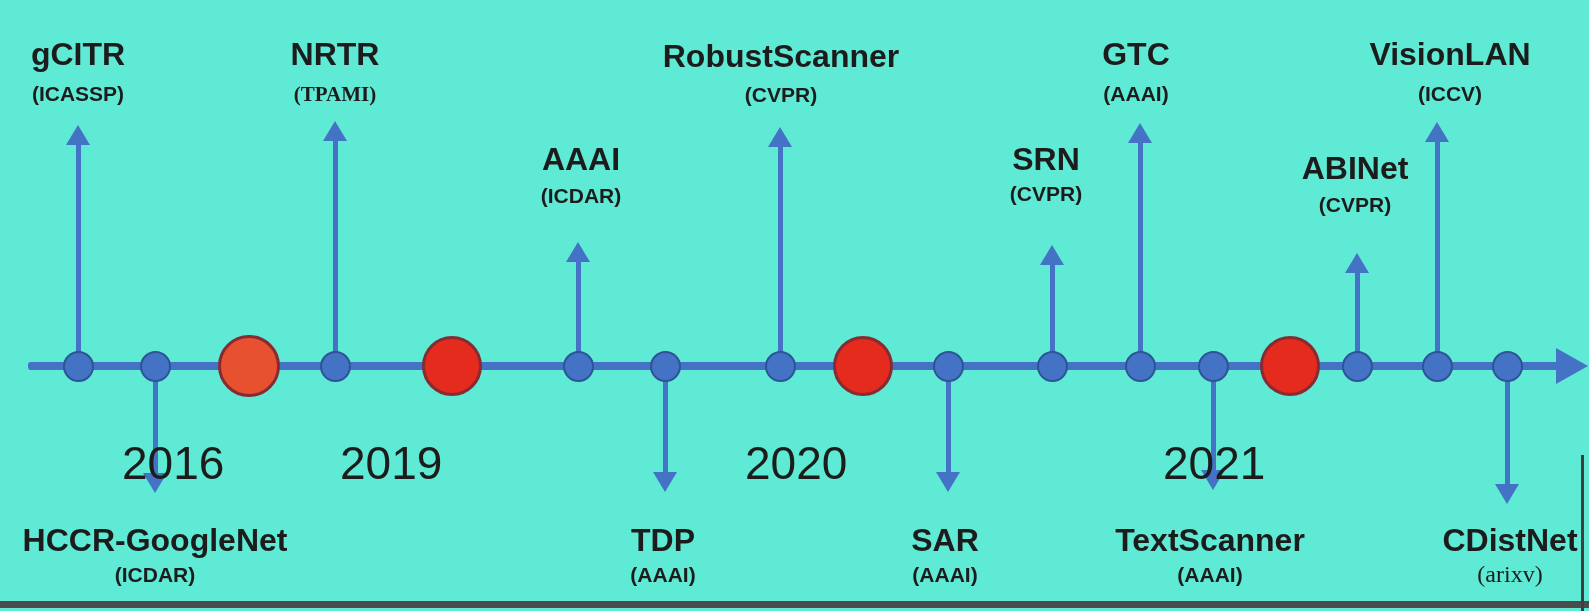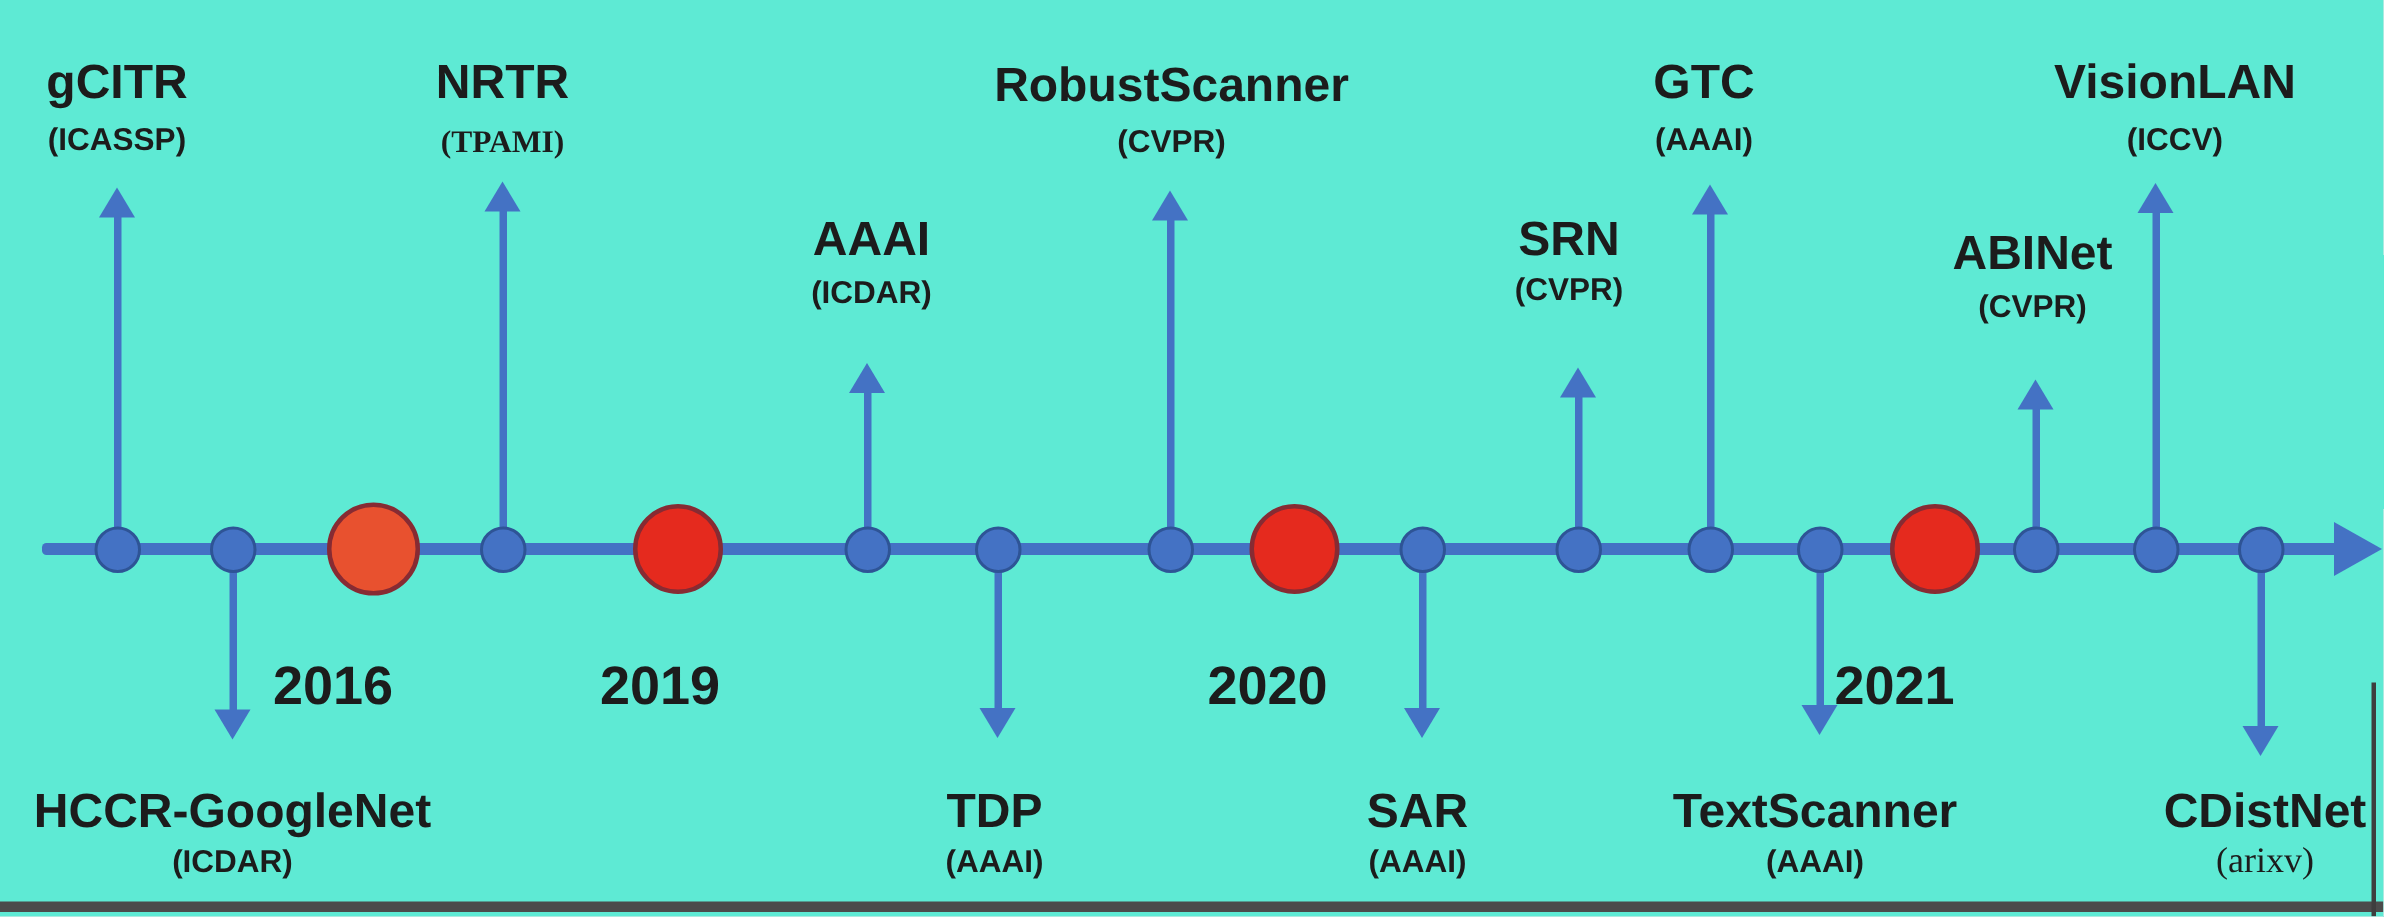--- a/index.html
+++ b/index.html
@@ -29,22 +29,22 @@
     background:#4472c4;border:2px solid #2e5496;box-sizing:border-box;
   }
   .year-circle{
     position:absolute;width:60px;height:60px;border-radius:50%;
     border:3px solid #872b33;box-sizing:border-box;
   }
   .lbl{position:absolute;width:320px;text-align:center;color:#1c1c1c;line-height:1.15;}
   .lbl-name{font-size:32px;font-weight:600;}
   .lbl-venue{font-size:21px;font-weight:600;}
   .lbl-venue.serif{font-family:"Liberation Serif",serif;font-size:24px;font-weight:400;}
-  .lbl-year{position:absolute;width:200px;text-align:center;font-size:36px;
-    font-weight:700;color:#1c1c1c;}
+  .lbl-year{position:absolute;width:200px;text-align:left;font-size:46px;
+    font-weight:400;color:#1c1c1c;}
   .frame-bottom{position:absolute;left:0;top:601px;width:1589px;height:7px;background:#4b4b4b;}
   .frame-right{position:absolute;left:1581px;top:455px;width:3px;height:156px;background:#3e3e3e;}
 </style>
 </head>
 <body>
 
 <div class="stage" id="stage">
   <div class="axis" style="left: 28px; top: 362px; width: 1532px; height: 8px;"></div>
   <div class="axis-head" style="left: 1556px; top: 348px;"></div>
   <div class="frame-bottom"></div>

